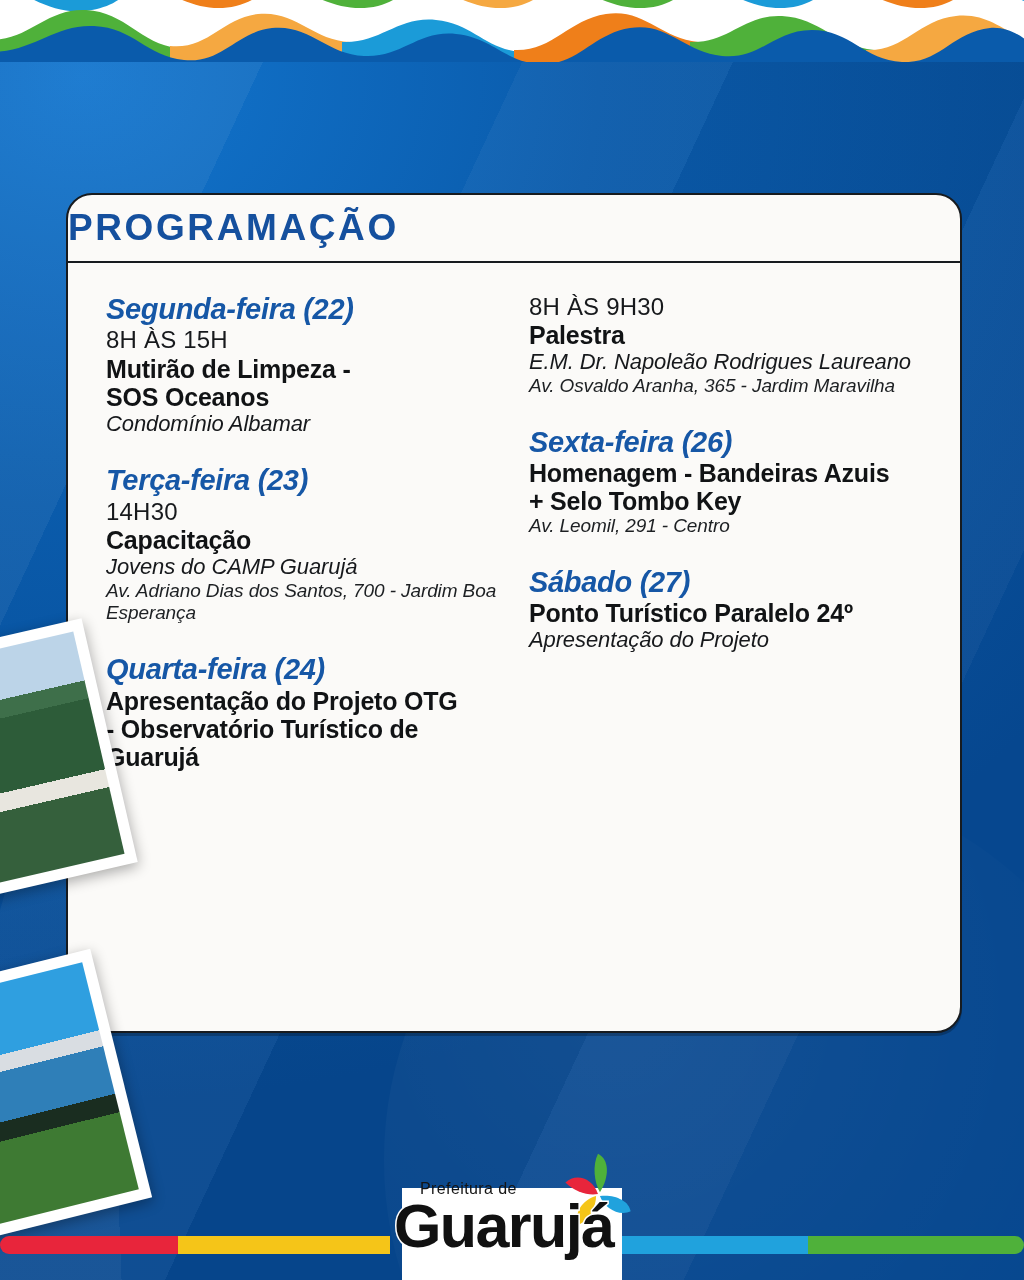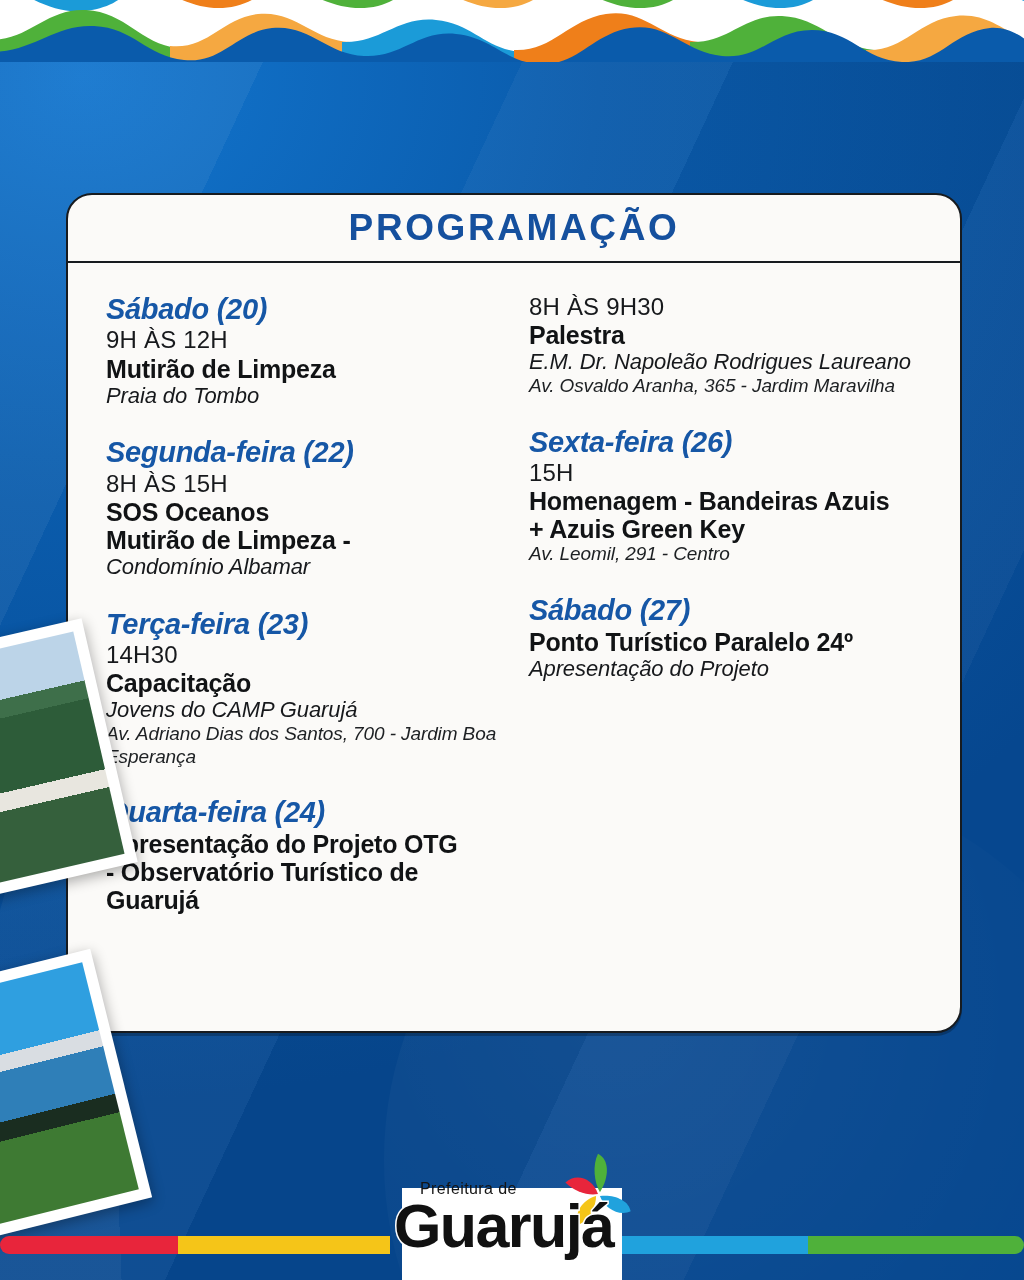--- a/index.html
+++ b/index.html
@@ -46,21 +46,21 @@
     width:896px; height:840px;
     background:#fbfaf8;
     border:2.5px solid #171b1f;
     border-radius:26px;
     z-index:4;
     box-shadow:0 3px 0 rgba(0,0,0,.25);
   }
   .card-title-bar {
     height:68px;
     border-bottom:2.5px solid #171b1f;
-    display:flex; align-items:center; justify-content:center;
+    display:flex; align-items:center; 
   }
   .card-title {
     color:#15509e;
     font-weight:bold;
     font-size:37px;
     letter-spacing:2.6px;
   }
   .card-body {
     display:flex;
     padding:30px 38px 0 38px;
@@ -248,32 +248,26 @@
 <div class="card">
 
   <div class="card-title-bar">
     <div class="card-title">PROGRAMAÇÃO</div>
   </div>
 
   <div class="card-body">
 
     <div class="col left">
 
-      <div class="event">
-        <div class="ev-day">Sábado (20)</div>
-        <div class="ev-time">9H ÀS 12H</div>
-        <div class="ev-titleline">Mutirão de Limpeza</div>
-        <div class="ev-place">Praia do Tombo</div>
-      </div>
 
       <div class="event">
         <div class="ev-day">Segunda-feira (22)</div>
         <div class="ev-time">8H ÀS 15H</div>
+        <div class="ev-titleline">Mutirão de Limpeza -</div>
         <div class="ev-titleline">SOS Oceanos</div>
-        <div class="ev-titleline">Mutirão de Limpeza -</div>
         <div class="ev-place">Condomínio Albamar</div>
       </div>
 
       <div class="event">
         <div class="ev-day">Terça-feira (23)</div>
         <div class="ev-time">14H30</div>
         <div class="ev-titleline">Capacitação</div>
         <div class="ev-place">Jovens do CAMP Guarujá</div>
         <div class="ev-addr">Av. Adriano Dias dos Santos, 700 - Jardim Boa Esperança</div>
       </div>
@@ -291,23 +285,22 @@
 
       <div class="event">
         <div class="ev-time">8H ÀS 9H30</div>
         <div class="ev-titleline">Palestra</div>
         <div class="ev-place">E.M. Dr. Napoleão Rodrigues Laureano</div>
         <div class="ev-addr">Av. Osvaldo Aranha, 365 - Jardim Maravilha</div>
       </div>
 
       <div class="event">
         <div class="ev-day">Sexta-feira (26)</div>
-        <div class="ev-time">15H</div>
         <div class="ev-titleline">Homenagem - Bandeiras Azuis</div>
-        <div class="ev-titleline">+ Azuis Green Key</div>
+        <div class="ev-titleline">+ Selo Tombo Key</div>
         <div class="ev-addr">Av. Leomil, 291 - Centro</div>
       </div>
 
       <div class="event">
         <div class="ev-day">Sábado (27)</div>
         <div class="ev-titleline">Ponto Turístico Paralelo 24º</div>
         <div class="ev-place">Apresentação do Projeto</div>
       </div>
 
     </div>

